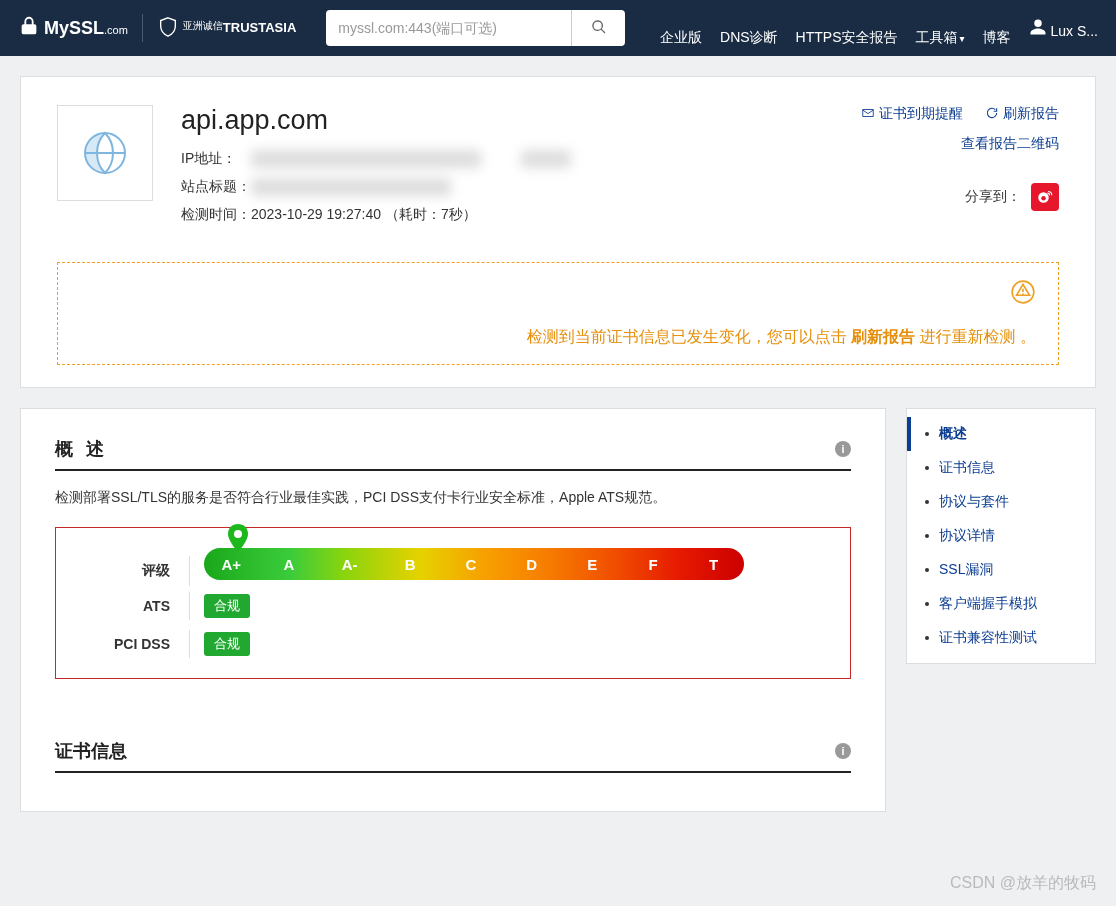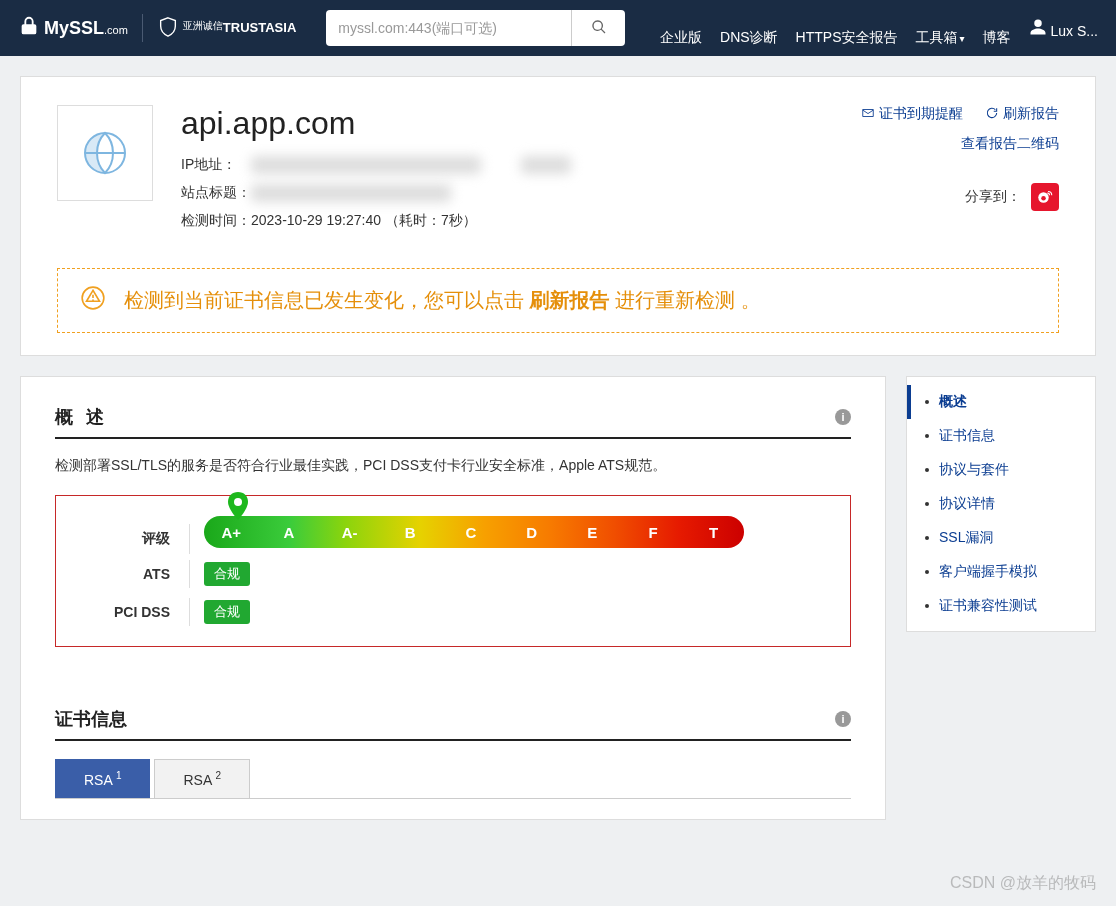--- a/index.html
+++ b/index.html
@@ -22,33 +22,33 @@
   .nav .caret{font-size:10px;margin-left:2px;}
   .user{display:flex;align-items:flex-end;gap:4px;color:#fff;}
   .user svg{width:18px;height:18px;fill:#fff;}
   
   .container{max-width:1076px;margin:20px auto;}
   .card{background:#fff;border:1px solid #ddd;padding:28px 36px 22px;}
   .card-head{display:flex;}
   .site-icon{width:96px;height:96px;border:1px solid #ddd;display:flex;align-items:center;justify-content:center;flex-shrink:0;}
   .site-icon svg{width:48px;height:48px;}
   .site-info{margin-left:28px;flex:1;}
-  .site-title{font-size:32px;font-weight:400;color:#222;margin-bottom:14px;}
+  .site-title{font-size:27px;font-weight:400;color:#222;margin-bottom:14px;}
   .info-row{display:flex;align-items:center;font-size:14px;color:#333;margin-bottom:10px;}
   .info-label{min-width:70px;}
   .blur{filter:blur(6px);background:#ddd;border-radius:4px;display:inline-block;height:18px;}
   .side-actions{text-align:right;min-width:240px;}
   .action-link{display:inline-flex;align-items:flex-end;gap:4px;color:#0b3d91;text-decoration:none;font-size:14px;margin-left:18px;cursor:pointer;}
   .action-link svg{width:14px;height:14px;}
   .qr-link{display:block;margin-top:12px;color:#0b3d91;text-decoration:none;}
   .share-row{display:flex;align-items:center;justify-content:flex-end;gap:10px;margin-top:30px;}
   .weibo{width:28px;height:28px;background:#e6162d;border-radius:4px;display:flex;align-items:center;justify-content:center;}
   .weibo svg{width:18px;height:18px;fill:#fff;}
   
-  .alert{margin-top:28px;border:1px dashed #f0a020;background:#fff;padding:16px 22px;display:flex;align-items:center;gap:18px;color:#e58f0a;font-size:20px;}
+  .alert{margin-top:28px;border:1px dashed #f0a020;background:#fff;padding:16px 22px;display:flex;align-items:flex-end;gap:18px;color:#e58f0a;font-size:16px;flex-direction:column;}
   .alert-icon svg{width:26px;height:26px;}
   .alert b{font-weight:bold;}
   
   .content-row{display:flex;gap:20px;margin-top:20px;align-items:flex-start;}
   .main-col{flex:1;background:#fff;border:1px solid #ddd;padding:28px 34px 20px;}
   .side-col{width:190px;background:#fff;border:1px solid #ddd;padding:8px 0;}
   .side-item{display:flex;align-items:center;padding:8px 18px;font-size:14px;color:#0b3d91;cursor:pointer;}
   .side-item.active{border-left:4px solid #0b3d91;font-weight:bold;padding-left:14px;}
   .side-item .dot{width:4px;height:4px;border-radius:50%;background:#333;margin-right:10px;}
   
@@ -234,24 +234,20 @@
           <div class="grade-label"><span>PCI DSS</span><span class="vline"></span></div>
           <span class="badge">合规</span>
         </div>
       </div>
 
       <div class="cert-section">
         <div class="section-title" style="letter-spacing:0">
           <span>证书信息</span>
           <span class="info-icon">i</span>
         </div>
-        <div class="tabs">
-          <div class="tab active"><span>RSA</span> <sup>1</sup></div>
-          <div class="tab"><span>RSA</span> <sup>2</sup></div>
-        </div>
       </div>
     </div>
 
     <div class="side-col">
       <div class="side-item active">
           <span class="dot"></span>
           <span>概述</span>
         </div>
       <div class="side-item">
           <span class="dot"></span>

